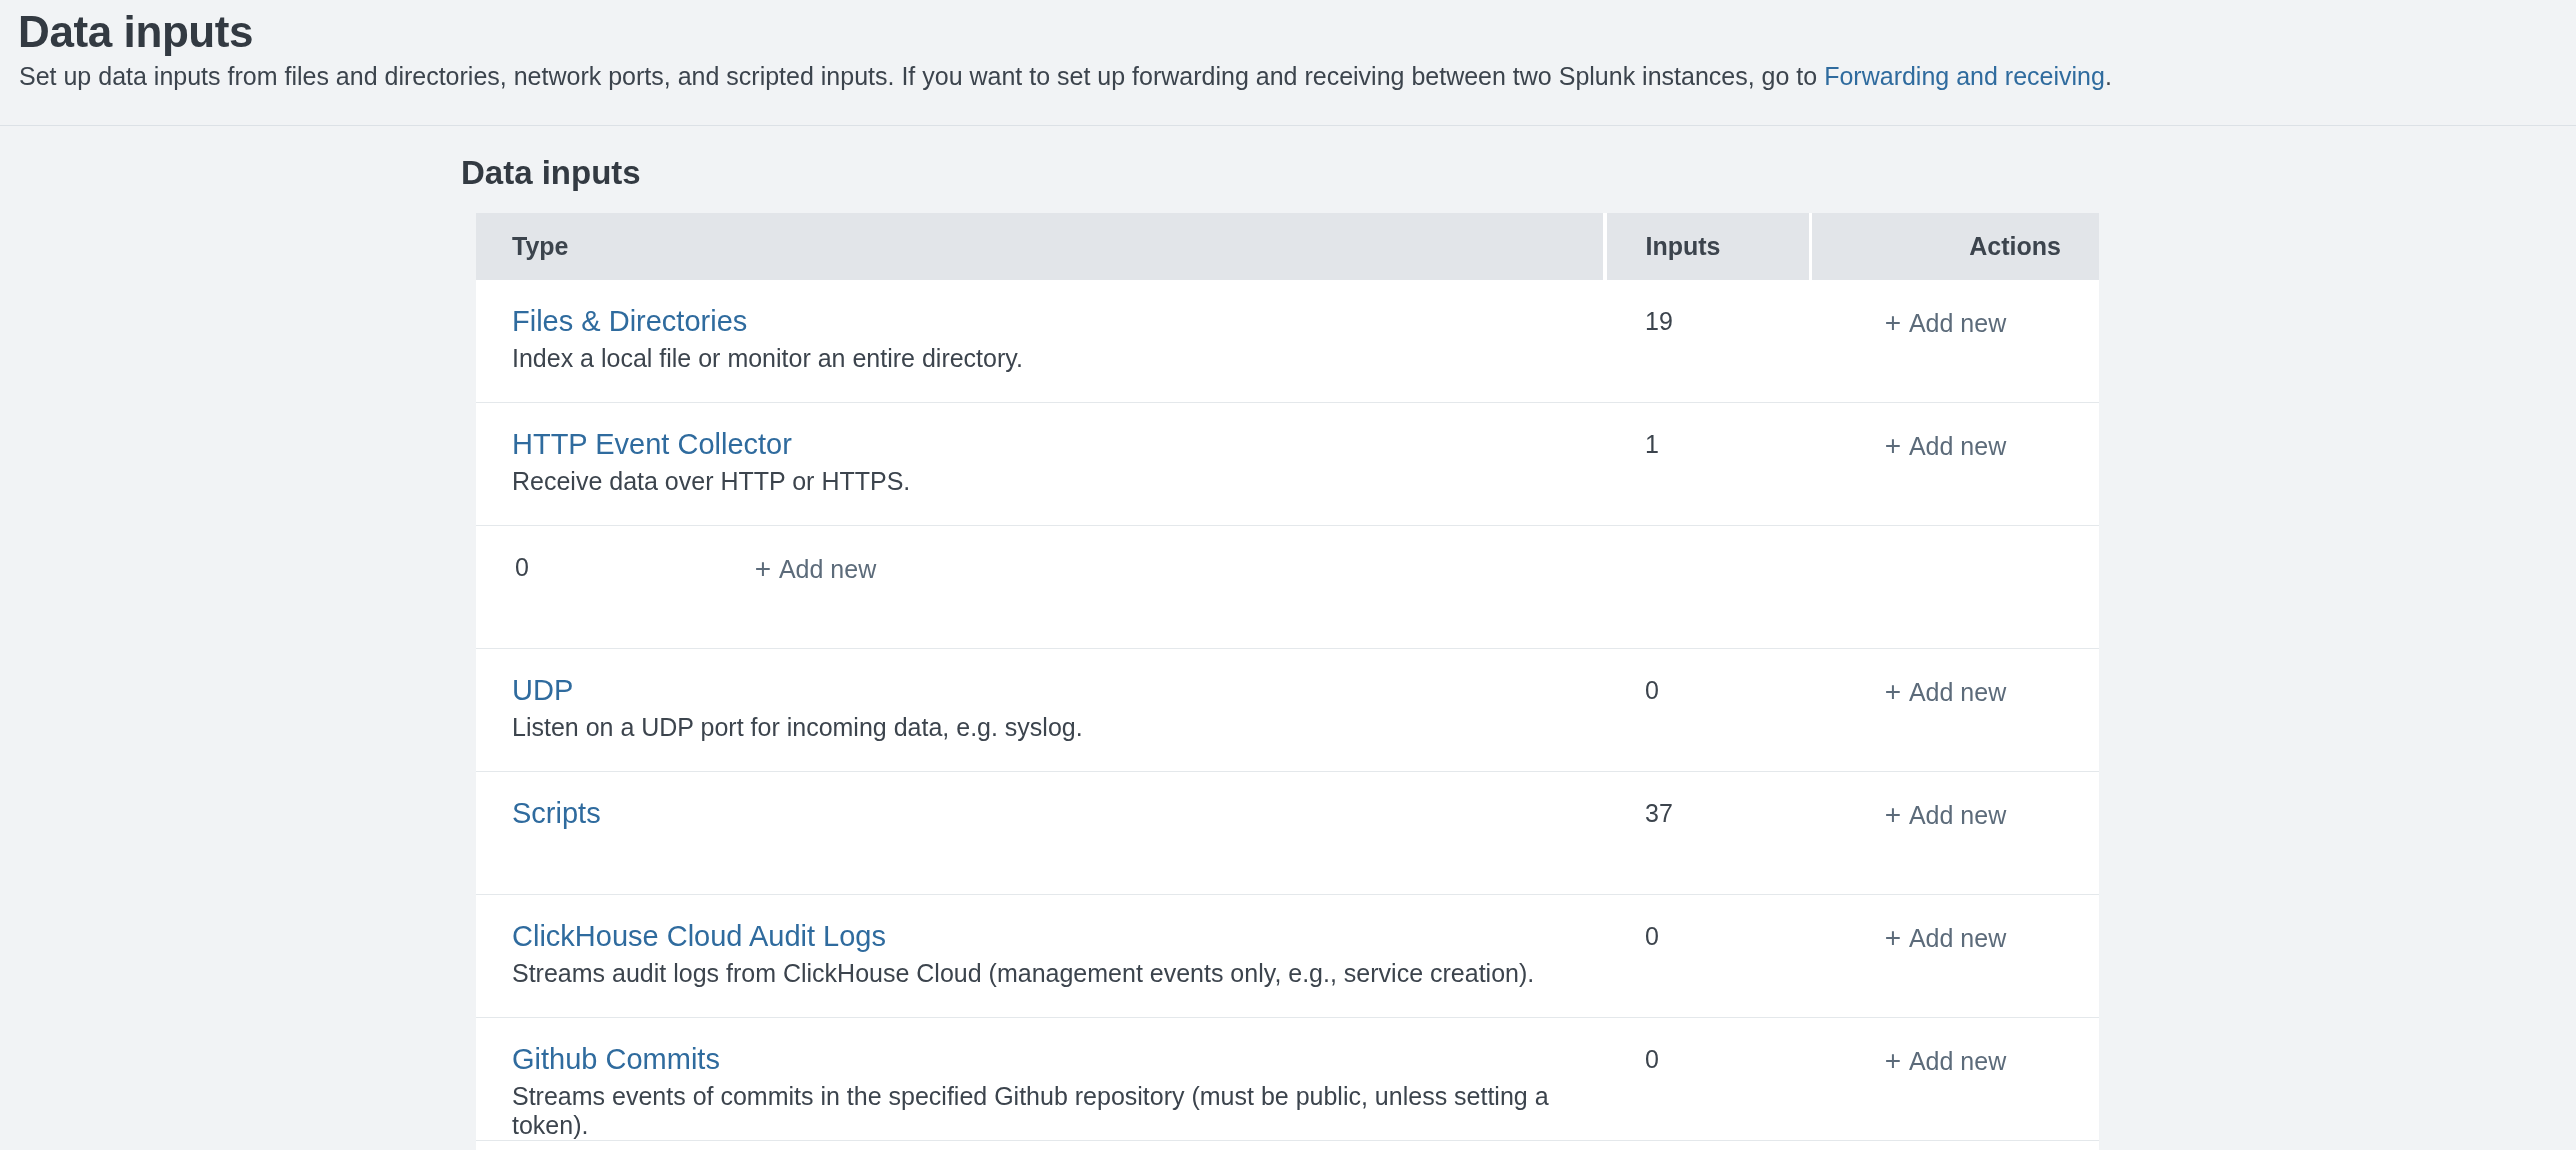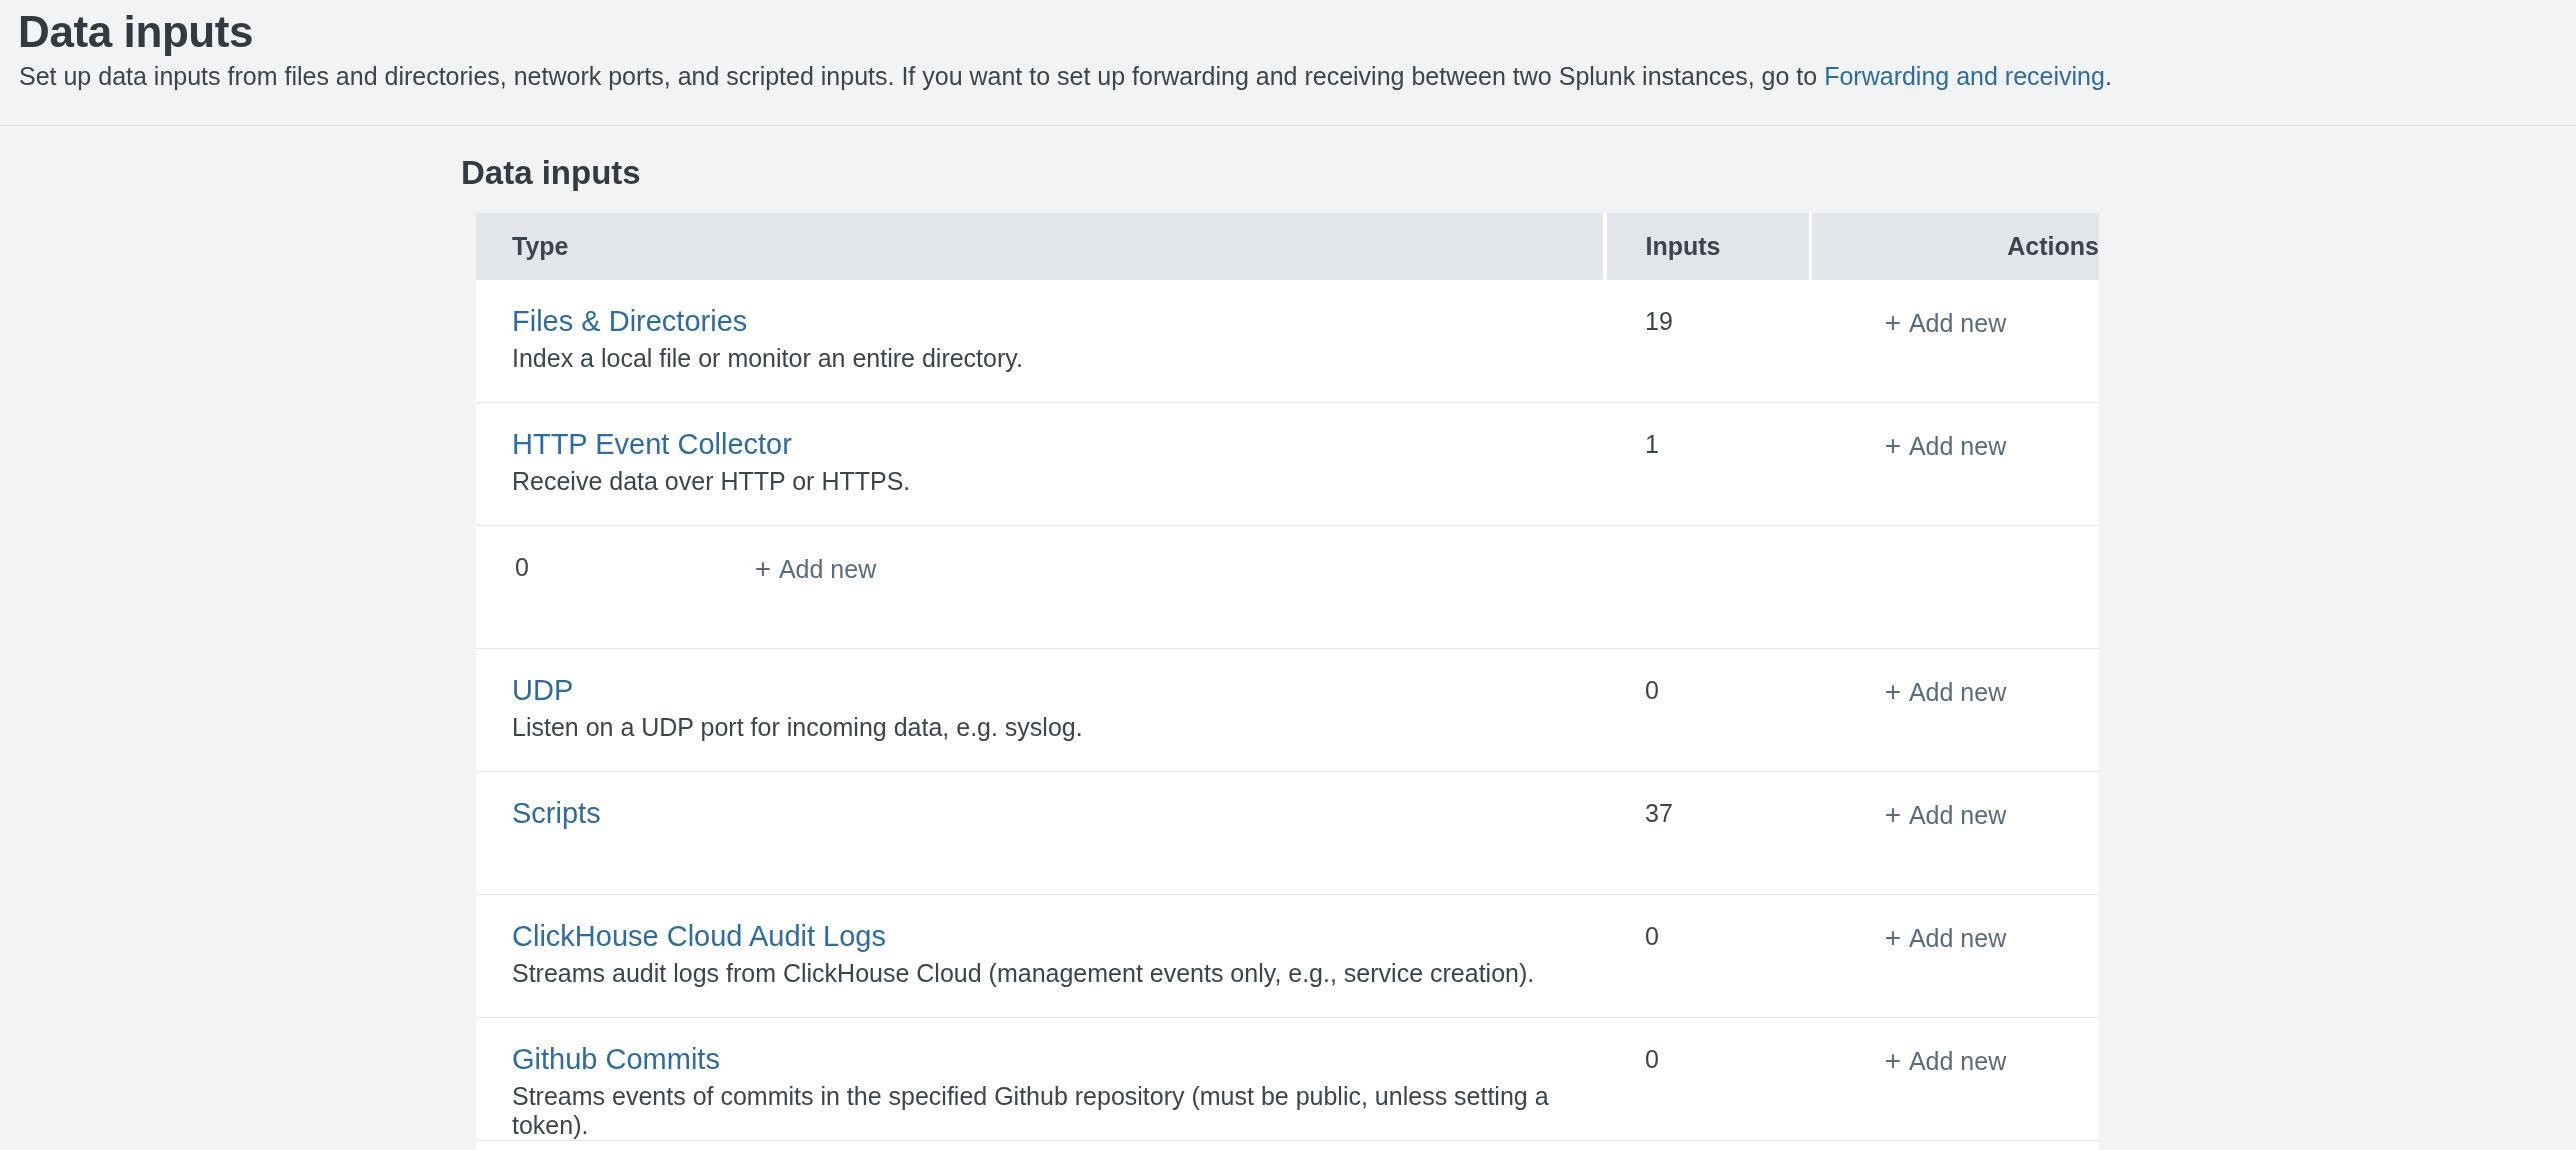--- a/index.html
+++ b/index.html
@@ -72,21 +72,21 @@
   }
   .th {
     background: #e2e5e9;
     font-size: 25px;
     font-weight: bold;
     line-height: 67px;
     color: #3c444d;
   }
   .th-type    { width: 1127px; padding-left: 36px; margin-right: 3.5px; }
   .th-inputs  { width: 202px;  padding-left: 39px; margin-right: 3.5px; }
-  .th-actions { width: 287px;  text-align: right; }
+  .th-actions { width: 287px;  padding-right: 38px; text-align: right; }
 
   .trow {
     display: flex;
     height: 123px;
     background: #ffffff;
     border-bottom: 1.7px solid #e4e8eb;
   }
   .cell-type    { width: 1130px; padding: 27px 0 0 36px; }
   .cell-inputs  { width: 205px;  padding: 27px 0 0 39px; font-size: 25px; color: #3c444d; }
   .cell-actions { width: 287px;  padding: 27px 18px 0 0; text-align: center; }

